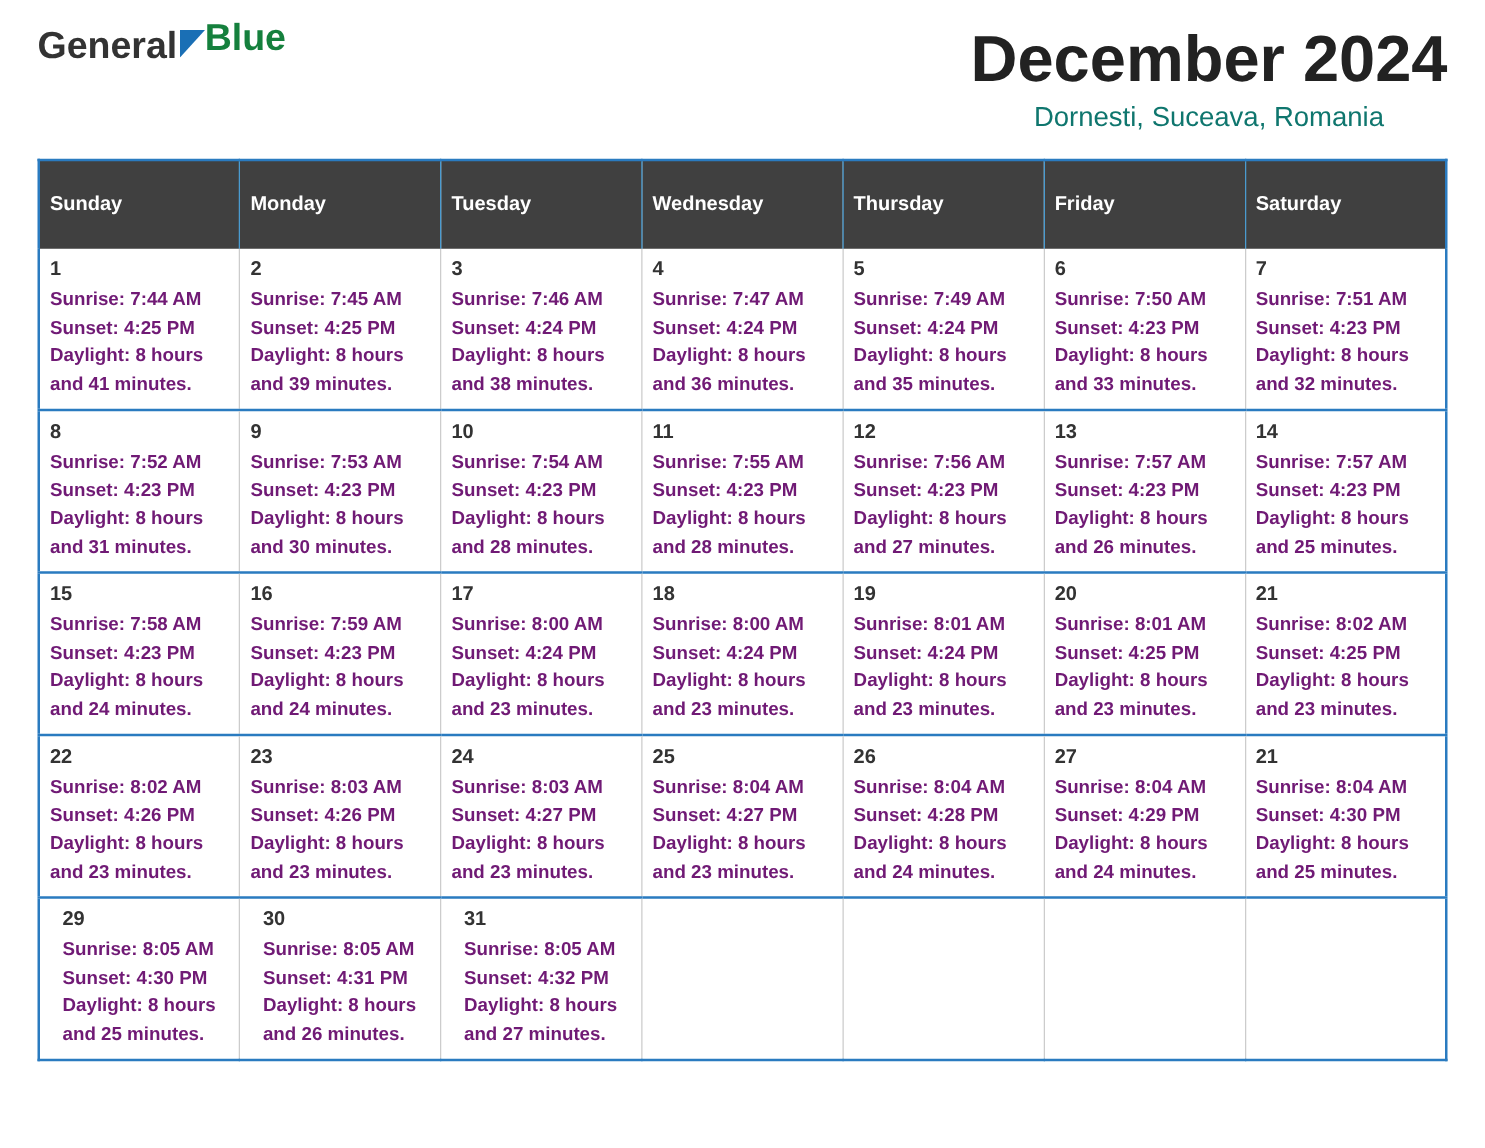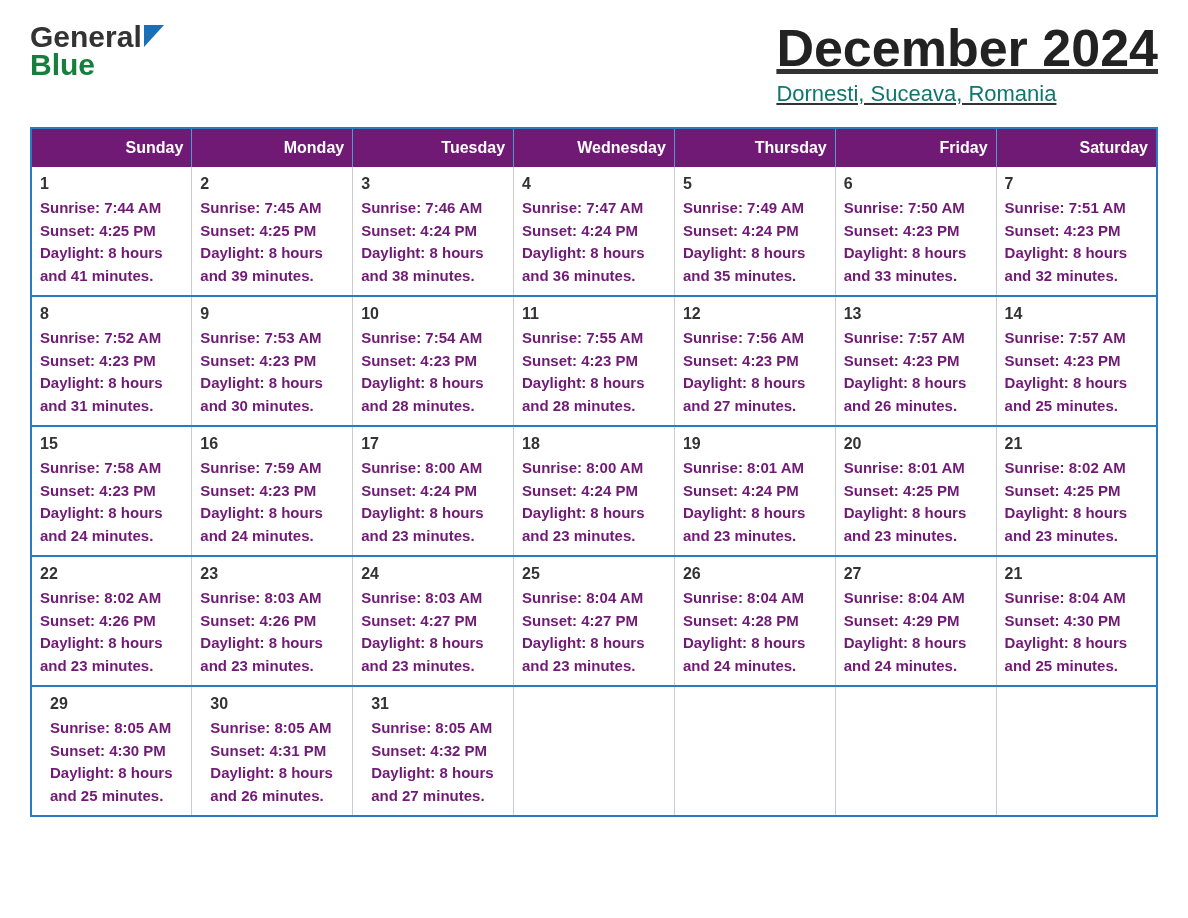--- a/index.html
+++ b/index.html
@@ -12,50 +12,49 @@
       min-height: 918px;
     }
     .header {
       display: flex;
       justify-content: space-between;
       align-items: flex-start;
       margin-bottom: 20px;
     }
     .logo {
       display: flex;
-      flex-direction: column;
+      flex-direction: row;
       align-items: flex-start;
     }
     .title-area {
-      text-align: left;
-      text-decoration: underline;
+      text-align: center;
     }
     .month-title {
       font-size: 52px;
       font-weight: bold;
       color: #222;
       line-height: 1.1;
     }
     .location {
       font-size: 22px;
       color: #0f766e;
       margin-top: 4px;
     }
     .calendar {
       width: 100%;
       border-collapse: collapse;
       border: 2px solid #2a7bc0;
     }
     .calendar th {
-      background-color: #701a75;
+      background-color: #404040;
       color: #fff;
-      padding: 10px 8px;
+      padding: 26px 8px;
       font-size: 16px;
       font-weight: bold;
-      text-align: right;
+      text-align: left;
       border-right: 1px solid #4a9bd0;
     }
     .calendar th:last-child {
       border-right: none;
     }
     .calendar td {
       vertical-align: top;
       padding: 8px;
       font-size: 13px;
       border-right: 1px solid #ccc;

